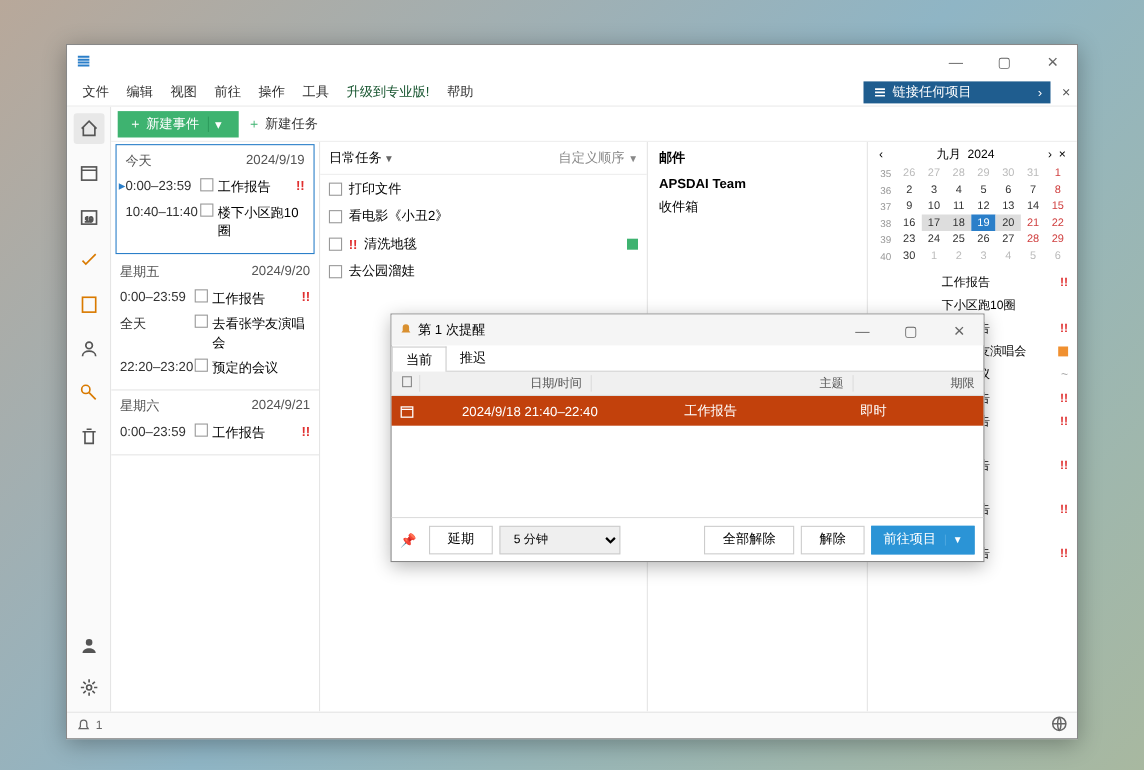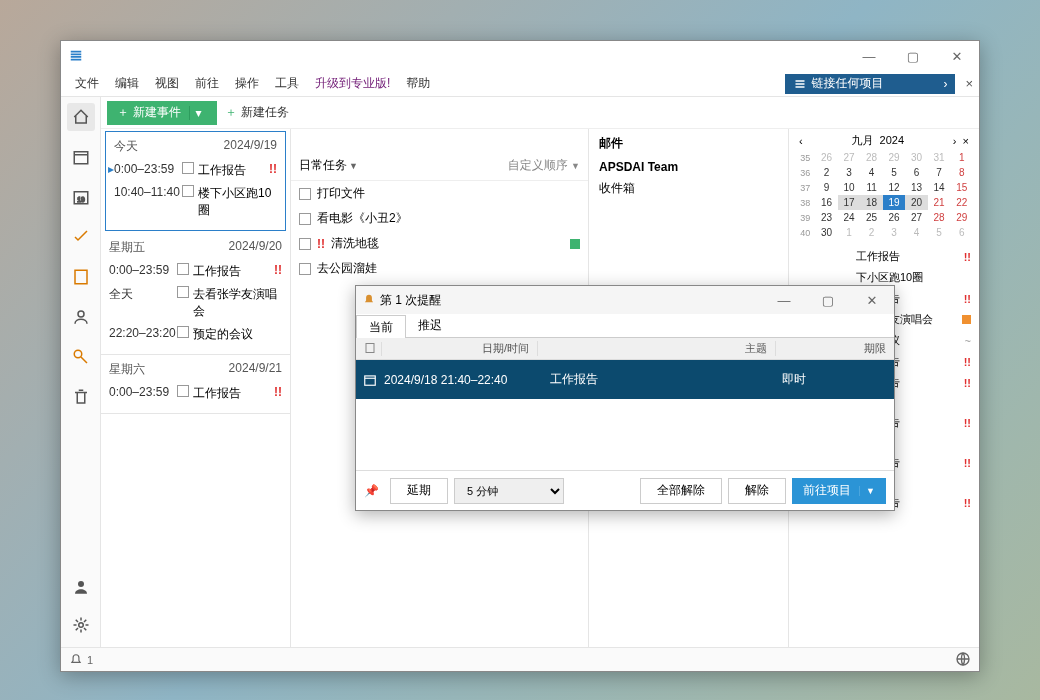--- a/index.html
+++ b/index.html
@@ -4,21 +4,21 @@
 <style>
 * { margin: 0; padding: 0; box-sizing: border-box; font-family: "Microsoft YaHei", "Segoe UI", sans-serif; }
 body { background: linear-gradient(135deg, #b8a89a 0%, #8fb5c5 50%, #a8b8a0 100%); width: 1040px; height: 700px; position: relative; overflow: hidden; }
 .window { position: absolute; left: 60px; top: 40px; width: 920px; height: 632px; background: #f8f8f8; border: 1px solid #888; box-shadow: 0 4px 20px rgba(0,0,0,.3); display: flex; flex-direction: column; }
 .titlebar { height: 30px; background: #fff; display: flex; align-items: center; padding-left: 8px; font-size: 12px; color: #555; }
 .titlebar .ico { width: 14px; height: 14px; margin-right: 6px; }
 .titlebar .spacer { flex: 1; }
 .wbtn { width: 44px; height: 30px; display: flex; align-items: center; justify-content: center; color: #666; cursor: pointer; font-size: 13px; }
 .menubar { height: 26px; background: #fff; display: flex; align-items: center; padding-left: 6px; font-size: 12px; border-bottom: 1px solid #e5e5e5; }
 .menuitem { padding: 0 8px; height: 100%; display: flex; align-items: center; cursor: default; color: #333; }
-.menuitem.up { color: #701a75; }
+.menuitem.up { color: #14532d; }
 .linkbar { background: #1f5d8f; color: #fff; padding: 0 8px; height: 20px; display: flex; align-items: center; font-size: 12px; margin-left: auto; margin-right: 4px; }
 .linkbar svg { margin-right: 4px; }
 .linkx { color: #555; padding: 0 6px; cursor: pointer; font-size: 13px; }
 .main { flex: 1; display: flex; background: #fff; overflow: hidden; }
 .sidebar { width: 40px; background: #fafafa; border-right: 1px solid #e5e5e5; display: flex; flex-direction: column; align-items: center; padding-top: 6px; gap: 12px; }
 .sideico { width: 28px; height: 28px; display: flex; align-items: center; justify-content: center; cursor: pointer; border-radius: 3px; }
 .sideico.active { background: #e8e8e8; }
 .sidebar .bottom { margin-top: auto; margin-bottom: 8px; display: flex; flex-direction: column; gap: 10px; align-items: center; }
 .content { flex: 1; display: flex; flex-direction: column; }
 .toolbar { height: 32px; display: flex; align-items: center; padding-left: 6px; gap: 8px; border-bottom: 1px solid #eee; }
@@ -29,21 +29,21 @@
 .agenda { width: 190px; border-right: 1px solid #e5e5e5; overflow-y: auto; }
 .dayblock { border-bottom: 1px solid #e5e5e5; padding: 6px 8px 8px; }
 .dayblock.today { border: 1px solid #2b7fc9; margin: 2px 4px; }
 .dayhdr { display: flex; justify-content: space-between; font-size: 12px; color: #555; margin-bottom: 4px; }
 .evrow { display: flex; font-size: 12px; padding: 3px 0; position: relative; }
 .evrow .time { width: 68px; color: #333; }
 .evrow .chk { width: 12px; height: 12px; border: 1px solid #999; margin-right: 4px; flex-shrink: 0; }
 .evrow .txt { flex: 1; }
 .evrow .bang { color: #e03030; font-weight: bold; }
 .tasks { flex: 1; border-right: 1px solid #e5e5e5; display: flex; flex-direction: column; }
-.tasks .hdr { display: flex; align-items: center; padding: 6px 8px; font-size: 12px; border-bottom: 1px solid #eee; margin-top: 22px; }
+.tasks .hdr { display: flex; align-items: center; padding: 6px 8px; font-size: 12px; border-bottom: 1px solid #eee; }
 .tasks .hdr .title { font-weight: normal; }
 .tasks .hdr .dd2 { color: #666; margin-left: 2px; font-size: 9px; }
 .tasks .hdr .sort { margin-left: auto; color: #888; }
 .taskrow { display: flex; align-items: center; padding: 4px 8px; font-size: 12px; gap: 6px; }
 .taskrow .chk { width: 12px; height: 12px; border: 1px solid #999; }
 .taskrow .bang { color: #e03030; font-weight: bold; }
 .taskrow .sq { width: 10px; height: 10px; background: #3eb370; margin-left: auto; }
 .mail { width: 200px; border-right: 1px solid #e5e5e5; padding: 6px 10px; font-size: 12px; }
 .mail .h { font-weight: bold; margin-bottom: 8px; }
 .mail .team { font-weight: bold; margin-bottom: 6px; }
@@ -68,21 +68,21 @@
 .evlist .erow .dash { color: #999; }
 .reminder { position: absolute; left: 294px; top: 244px; width: 540px; height: 226px; background: #fff; border: 1px solid #888; box-shadow: 0 4px 16px rgba(0,0,0,.3); display: flex; flex-direction: column; }
 .reminder .tb { height: 28px; background: #f5f5f5; display: flex; align-items: center; padding-left: 6px; font-size: 12px; }
 .reminder .tb .spacer { flex: 1; }
 .reminder .tabs { height: 24px; display: flex; border-bottom: 1px solid #ccc; font-size: 12px; }
 .reminder .tab { padding: 3px 12px; cursor: pointer; }
 .reminder .tab.active { background: #fff; border: 1px solid #ccc; border-bottom: none; position: relative; top: 1px; }
 .reminder .cols { height: 22px; background: #f0f0f0; display: flex; align-items: center; font-size: 11px; border-bottom: 1px solid #ddd; color: #555; text-align: right; }
 .reminder .cols .c { padding: 0 8px; border-right: 1px solid #ddd; }
 .reminder .rows { flex: 1; }
-.reminder .row { height: 39px; background: #0c4a6e; color: #fff; display: flex; align-items: center; font-size: 12px; }
+.reminder .row { height: 27px; background: #c2410c; color: #fff; display: flex; align-items: center; font-size: 12px; gap: 36px; }
 .reminder .row .c1 { width: 28px; display: flex; justify-content: center; }
 .reminder .row .c2 { width: 158px; }
 .reminder .row .c3 { flex: 1; padding-left: 8px; }
 .reminder .row .c4 { width: 120px; padding-left: 8px; }
 .reminder .btns { height: 40px; border-top: 1px solid #ddd; display: flex; align-items: center; padding: 0 8px; gap: 6px; font-size: 12px; }
 .reminder .btns .pin { width: 20px; color: #888; }
 .reminder .btns button { height: 26px; padding: 0 16px; background: #fff; border: 1px solid #ccc; cursor: pointer; font-size: 12px; }
 .reminder .btns select { height: 26px; padding: 0 8px; border: 1px solid #ccc; font-size: 11px; width: 110px; }
 .reminder .btns .goto { background: #2b94d6; color: #fff; border: 1px solid #2b94d6; display: flex; align-items: center; height: 26px; padding: 0 10px; cursor: pointer; }
 .reminder .btns .goto .dd { border-left: 1px solid #4ba6de; margin-left: 8px; padding-left: 6px; font-size: 9px; }

